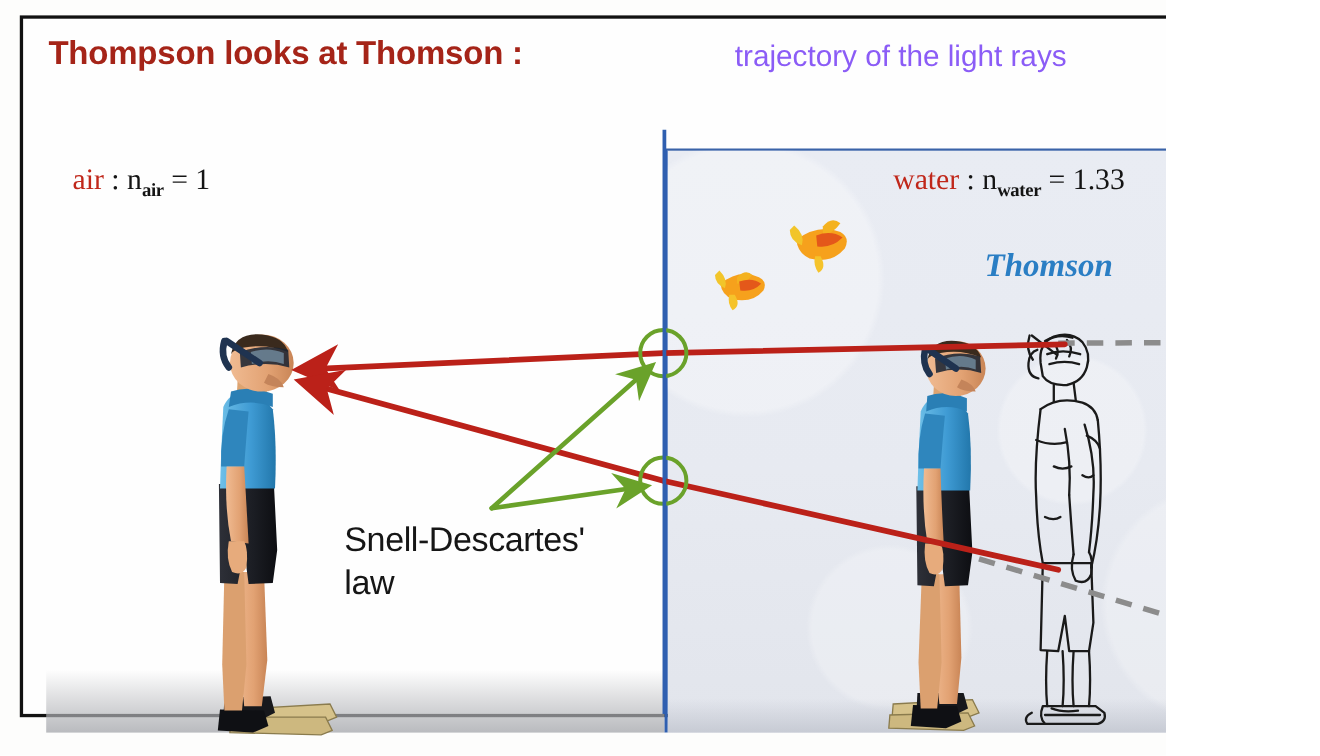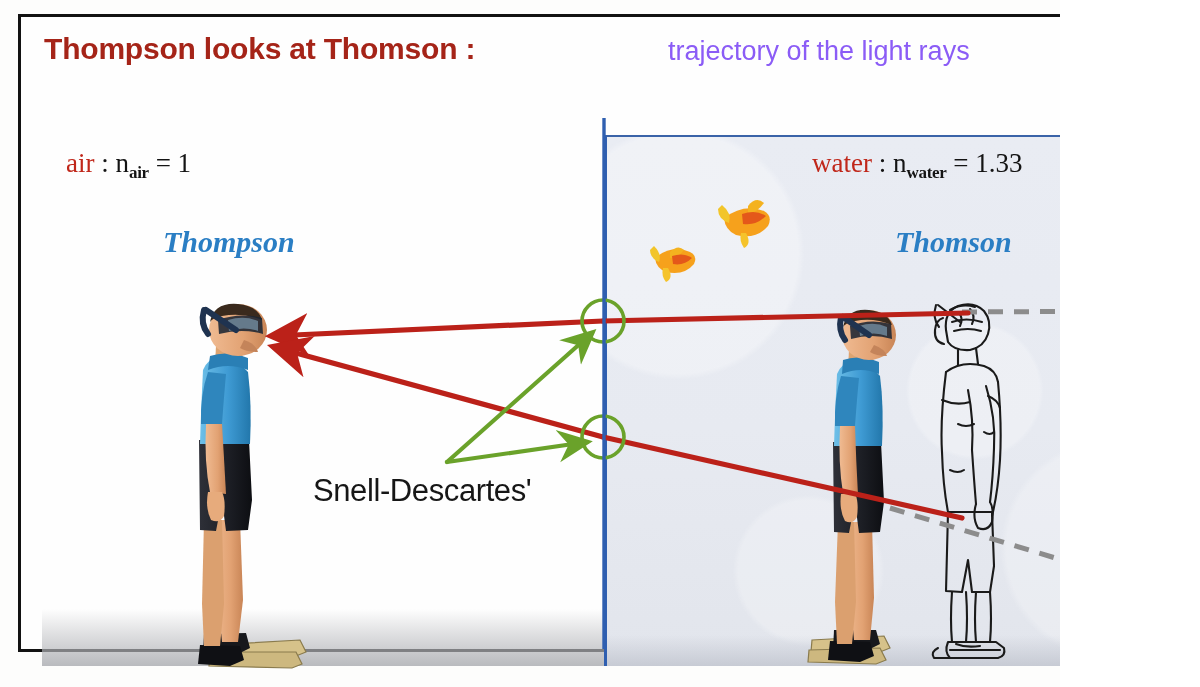--- a/index.html
+++ b/index.html
@@ -149,25 +149,25 @@
   <div class="title-right">trajectory of the light rays</div>
 
   <div class="index-label" id="air-index">
     <span class="mat">air</span><span> : </span><span>n</span><span class="sub">air</span><span> = </span><span>1</span>
   </div>
 
   <div class="index-label" id="water-index">
     <span class="mat">water</span><span> : </span><span>n</span><span class="sub">water</span><span> = </span><span>1.33</span>
   </div>
 
-  <div class="person-name" id="name-thompson">Thompson</div>
   <div class="person-name" id="name-thomson">Thomson</div>
 
   <div id="snell-caption">
     <div>Snell-Descartes'</div>
+    <div>law</div>
   </div>
 
   <svg class="overlay" viewBox="0 0 1200 687">
     <defs>
       <linearGradient id="suitGrad" x1="0" y1="0" x2="1" y2="0">
         <stop offset="0%" stop-color="#6fc0e8"></stop>
         <stop offset="55%" stop-color="#3f9bd4"></stop>
         <stop offset="100%" stop-color="#2277ab"></stop>
       </linearGradient>
       <linearGradient id="skinGrad" x1="0" y1="0" x2="1" y2="0">

